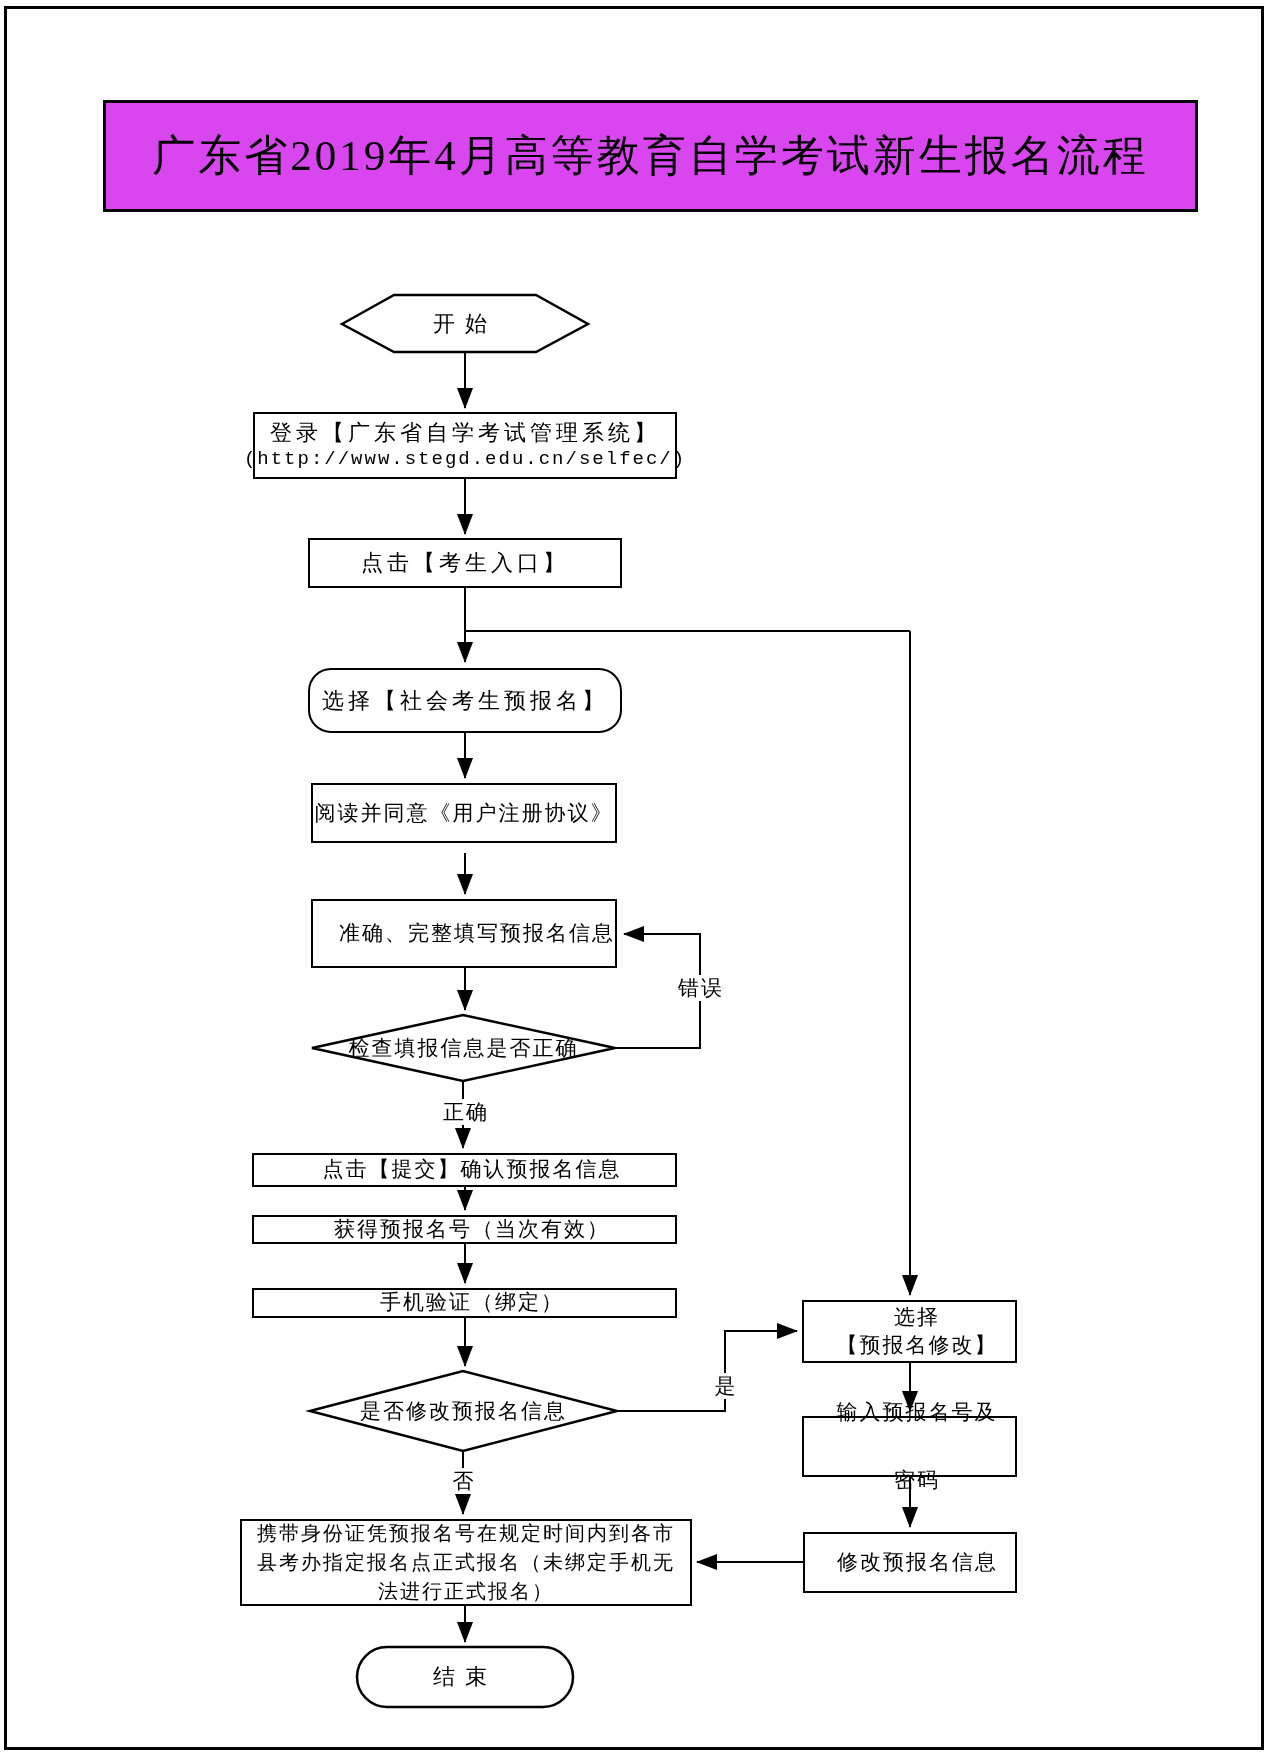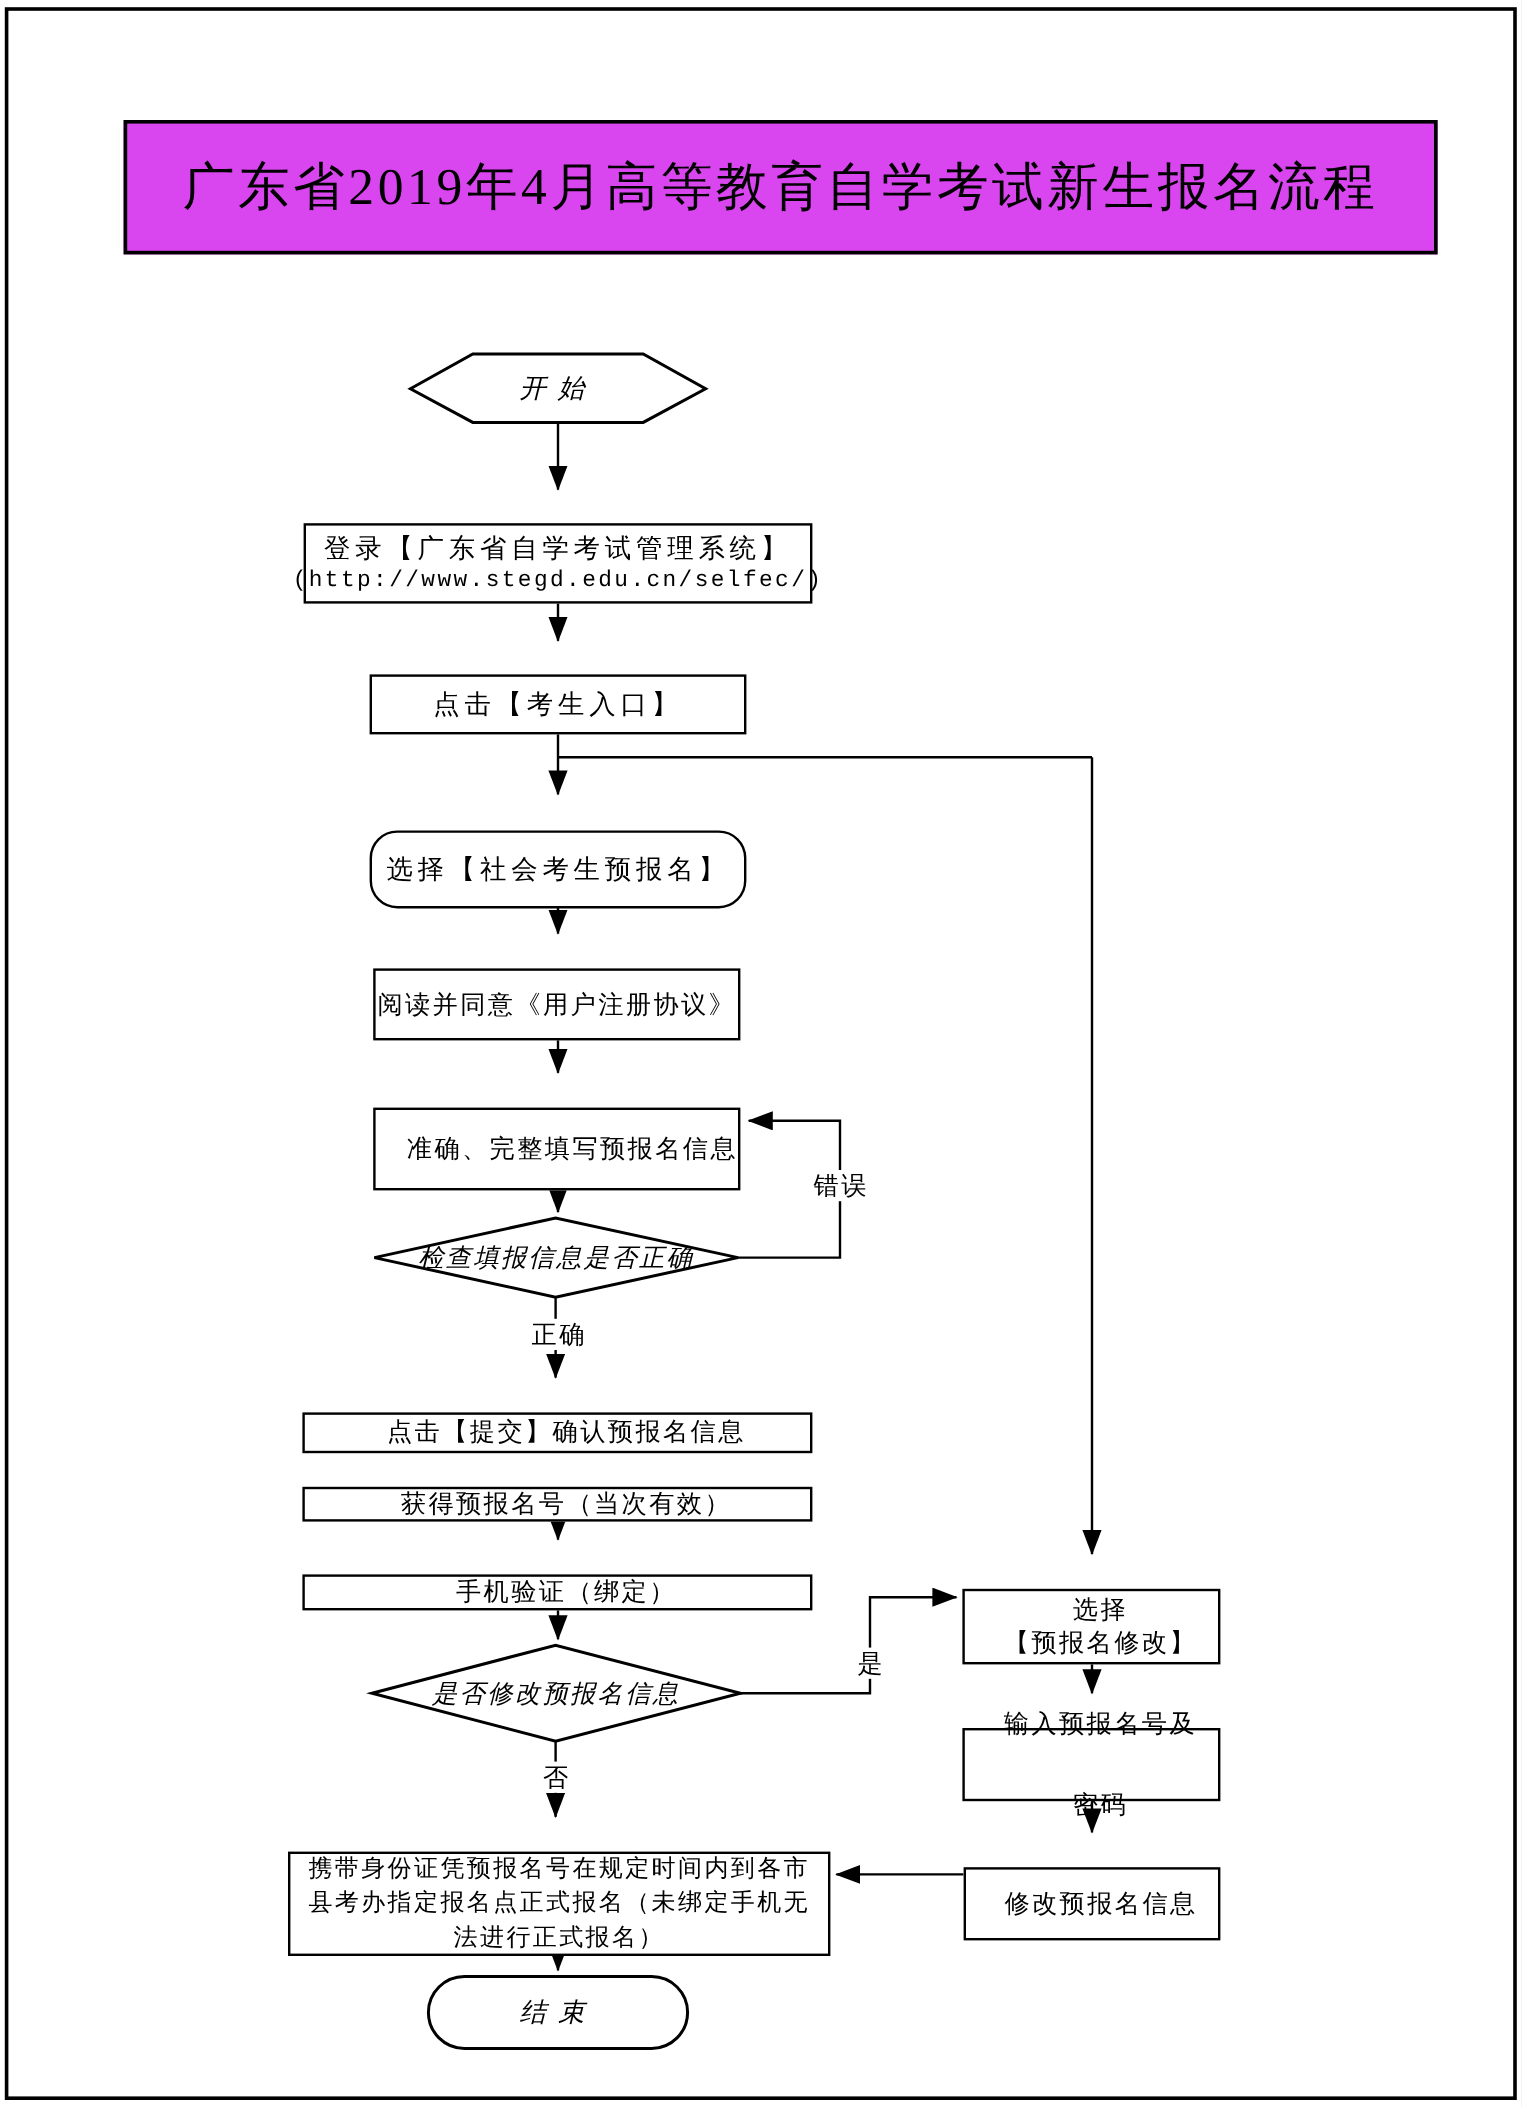--- a/index.html
+++ b/index.html
@@ -16,26 +16,26 @@
   .title-box{
     position:absolute;left:103px;top:100px;width:1095px;height:112px;
     border:3px solid #000;box-sizing:border-box;background:#d946ef;
     display:flex;align-items:center;justify-content:center;
     font-size:43px;letter-spacing:3px;white-space:nowrap;z-index:2;
   }
   .node{
     position:absolute;background:#fff;border:2px solid #000;box-sizing:border-box;
     display:flex;flex-direction:column;align-items:center;justify-content:center;
     text-align:center;font-size:22px;letter-spacing:4px;line-height:1.25;
-    white-space:nowrap;z-index:2;margin-top:24px;
+    white-space:nowrap;z-index:2;
   }
   .shape-label{
     position:absolute;display:flex;flex-direction:column;align-items:center;justify-content:center;
     text-align:center;font-size:22px;letter-spacing:4px;background:transparent;
-    white-space:nowrap;z-index:2;font-style:italic;
+    white-space:nowrap;z-index:2;
   }
   .edge-label{
     position:absolute;background:#fff;display:flex;align-items:center;justify-content:center;
     font-size:21px;letter-spacing:2px;z-index:3;white-space:nowrap;
   }
   .url-line{
     font-family:Liberation Mono, monospace;
     font-size:19px;letter-spacing:2px;margin-top:2px;
   }
   .small-text{font-size:21px;letter-spacing:2px;}

